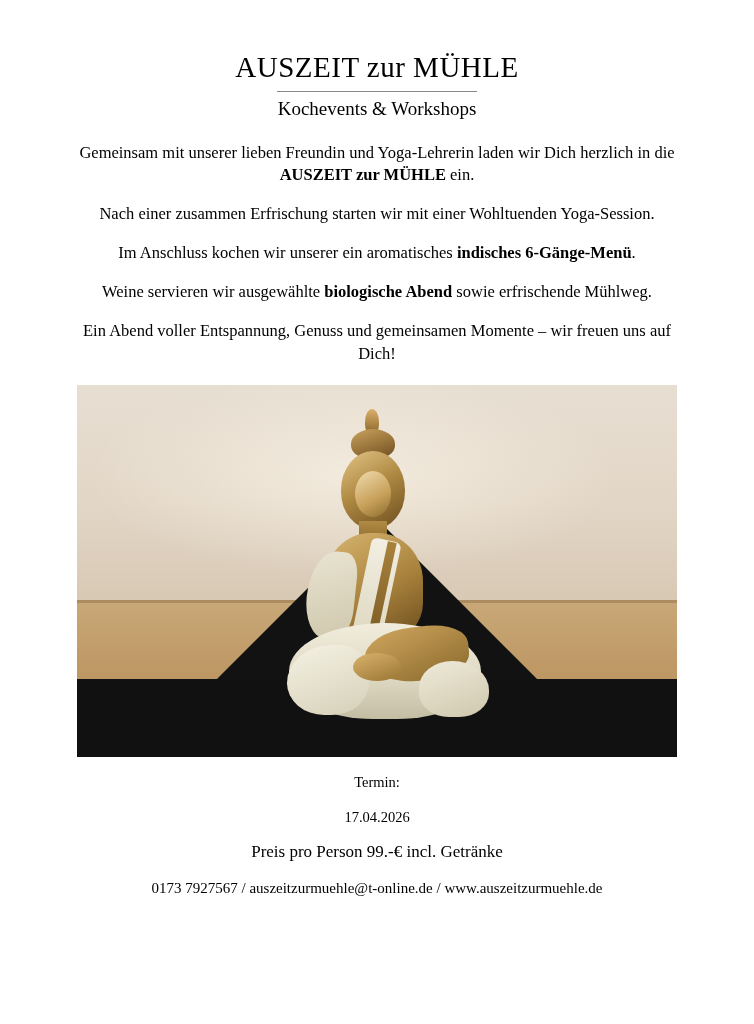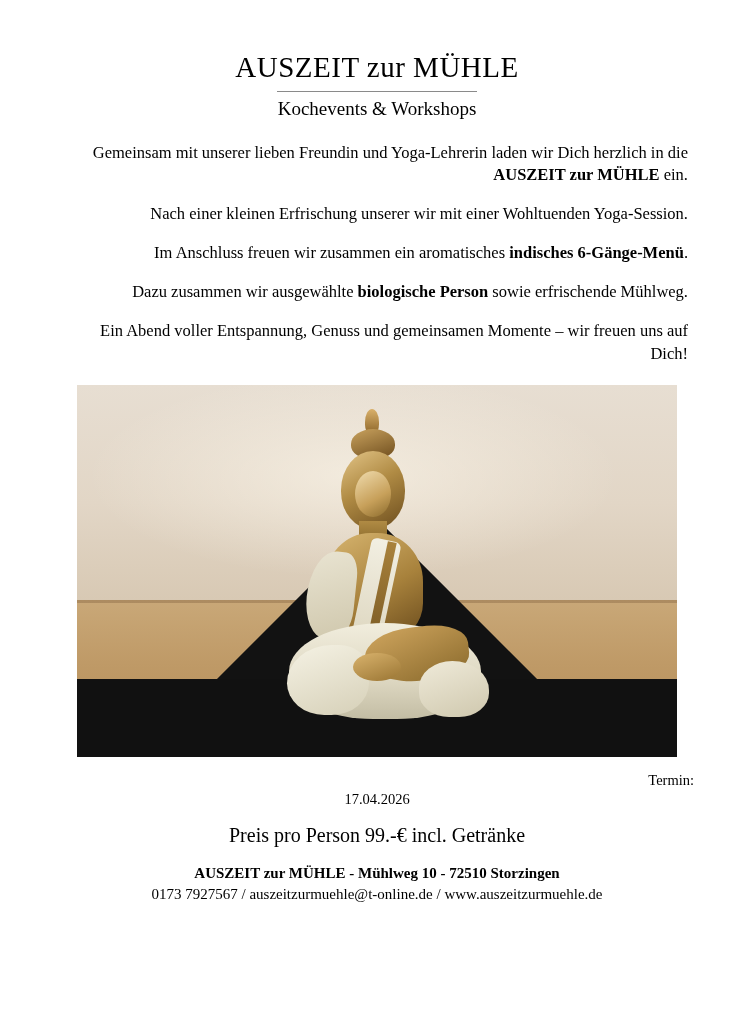--- a/index.html
+++ b/index.html
@@ -54,21 +54,21 @@
     font-weight: bold;
     line-height: 1.32;
     margin: 0;
   }
 
   
   .body-block {
     margin-top: 22px;
   }
   .para {
-    text-align: right;
+    text-align: center;
     font-size: 16.5px;
     line-height: 1.34;
     margin: 0 0 17px 0;
     padding: 0 6px;
   }
   .para:last-child { margin-bottom: 0; font-family: Liberation Serif, serif; }
   .para b { font-weight: bold; }
 
   
   .photo-wrap {
@@ -236,32 +236,31 @@
     border-radius: 50% 55% 45% 45%;
   }
 
   
   .footer {
     margin-top: 14px;
     text-align: center;
   }
   .termin-label {
     font-size: 14.5px;
-    margin: 0;
+    margin: 16px;
     line-height: 1.3;
-    text-align: right;
   }
   .termin-date {
     font-size: 14.5px;
     margin: 0 0 16px 0;
     line-height: 1.3;
     text-align: center;
   }
   .price {
-    font-size: 20px;
+    font-size: 17px;
     margin: 0 0 18px 0;
   }
   .addr {
     font-size: 15px;
     font-weight: bold;
     margin: 0 0 4px 0;
   }
   .contact {
     font-size: 15px;
     margin: 0;
@@ -274,23 +273,23 @@
 
   <div>
     <h1 class="brand">AUSZEIT zur MÜHLE</h1>
     <div class="brand-rule"></div>
     <h2 class="subbrand">Kochevents &amp; Workshops</h2>
   </div>
 
 
   <div class="body-block">
     <p class="para"><span>Gemeinsam mit unserer lieben Freundin und Yoga-Lehrerin laden wir Dich herzlich in die </span><b>AUSZEIT zur MÜHLE</b><span> ein.</span></p>
-    <p class="para">Nach einer kleinen Erfrischung unserer wir mit einer Wohltuenden Yoga-Session.</p>
-    <p class="para"><span>Im Anschluss freuen wir zusammen ein aromatisches </span><b>indisches 6-Gänge-Menü</b><span>.</span></p>
-    <p class="para"><span>Dazu zusammen wir ausgewählte </span><b>biologische Person</b><span> sowie erfrischende Mühlweg.</span></p>
+    <p class="para">Nach einer zusammen Erfrischung starten wir mit einer Wohltuenden Yoga-Session.</p>
+    <p class="para"><span>Im Anschluss kochen wir unserer ein aromatisches </span><b>indisches 6-Gänge-Menü</b><span>.</span></p>
+    <p class="para"><span>Weine servieren wir ausgewählte </span><b>biologische Abend</b><span> sowie erfrischende Mühlweg.</span></p>
     <p class="para">Ein Abend voller Entspannung, Genuss und gemeinsamen Momente – wir freuen uns auf Dich!</p>
   </div>
 
   <div class="photo-wrap">
     <div class="photo">
       <div class="ph-wall"></div>
       <div class="ph-floor"></div>
       <div class="ph-mat"></div>
       <div class="ph-mat-flat"></div>
       <div class="buddha">
@@ -310,17 +309,16 @@
         <div class="b-hand"></div>
         <div class="b-knee"></div>
       </div>
     </div>
   </div>
 
   <div class="footer">
     <p class="termin-label">Termin:</p>
     <p class="termin-date">17.04.2026</p>
     <p class="price">Preis pro Person 99.-€ incl. Getränke</p>
-    <p class="addr">AUSZEIT zur MÜHLE - Mühlweg 10 - 72510 Storzingen</p>
     <p class="contact">0173 7927567 / auszeitzurmuehle@t-online.de / www.auszeitzurmuehle.de</p>
   </div>
 
 </div>
 
 </body></html>

